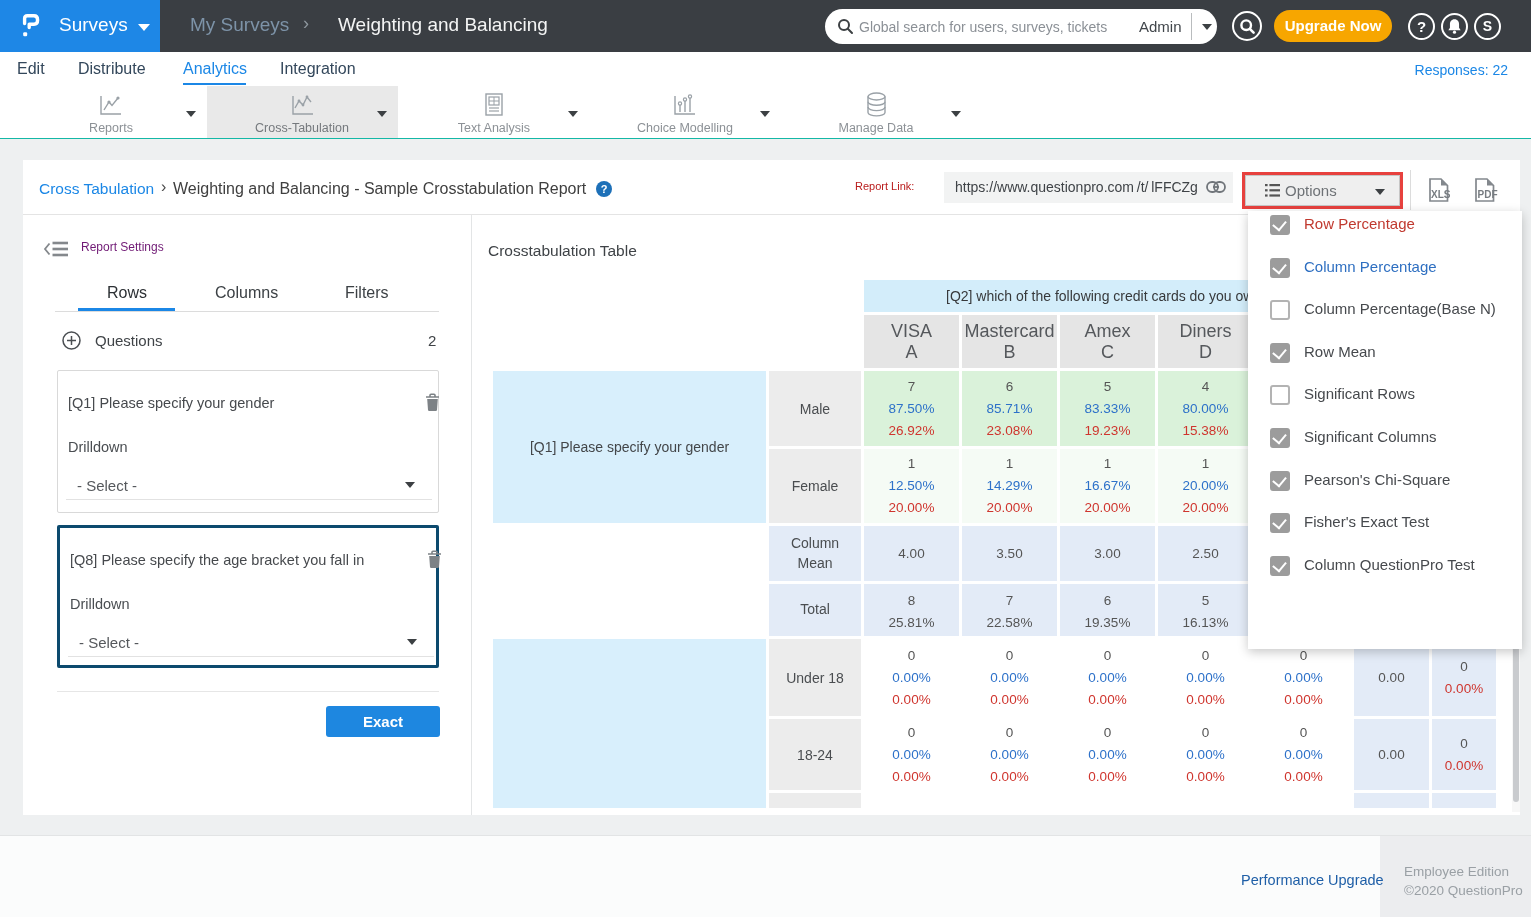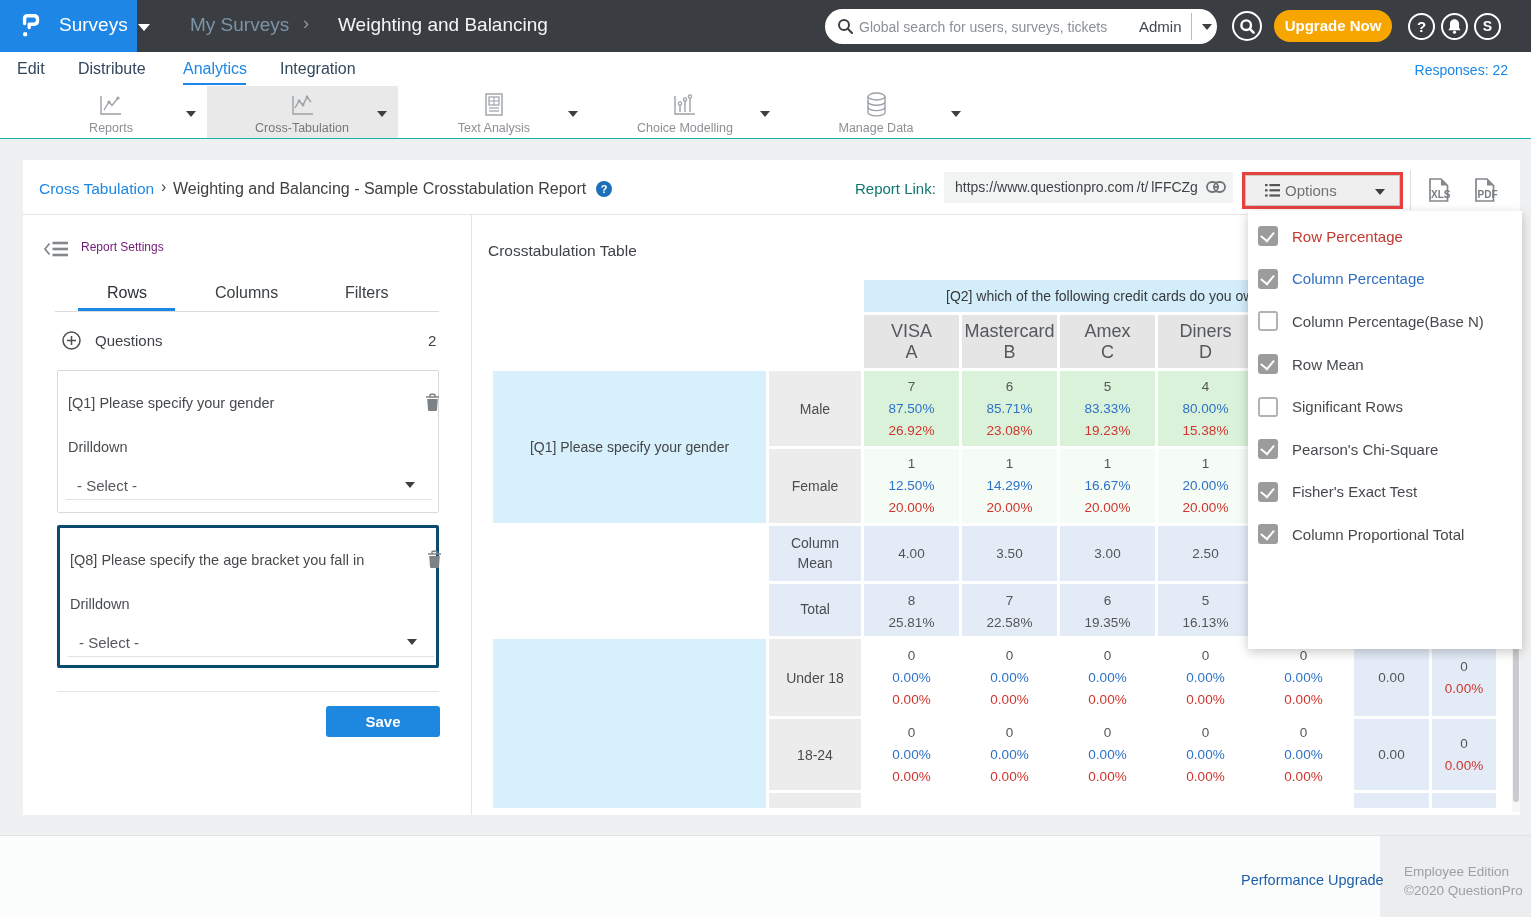--- a/index.html
+++ b/index.html
@@ -14,32 +14,32 @@
 .rl{background:#ececec;color:#4a4d50;font-size:14px;line-height:20px}
 .bl{background:#e3ebf7;color:#4a4d50;font-size:14px;line-height:19.5px}
 .bc{background:#e3ebf7}
 .gr{background:#daf2da}
 .c3{line-height:22px}
 .c2{line-height:21.5px;vertical-align:middle;padding-top:3px}
 .pg{background:#f5fbf5}
 .wh{background:#fff}
 .b{color:#2d71c9}
 .r{color:#cf352e}
-.opt{height:42.6px;display:flex;align-items:center;padding-left:10px}
+.opt{height:42.6px;display:flex;align-items:flex-start;padding-left:22px}
 .lab{font-size:15px;color:#46494d;margin-left:14px}
 .cb{width:20px;height:20px;border-radius:3px;flex:none}
 .cb.on{background:#9c9c9c;position:relative}
 .cb.on::after{content:"";position:absolute;left:5px;top:3px;width:7px;height:10px;border:solid #fff;border-width:0 2.5px 2.5px 0;transform:rotate(40deg)}
 .cb.off{background:#fff;border:2px solid #b3b3b3}
 </style>
 </head>
 <body>
 
 <div class="ab" style="left:0;top:0;width:1531px;height:52px;background:#3a3e43">
-  <div class="ab" style="left:0;top:0;width:137px;height:52px;background:#1e87e6">
+  <div class="ab" style="left:0;top:0;width:160px;height:52px;background:#1e87e6">
     <svg class="ab" style="left:22px;top:14px" width="18" height="24" viewBox="0 0 18 24">
       <path d="M2.6 9.5 V4.6 Q2.6 1.8 5.4 1.8 H12 Q15.6 1.8 15.6 6 Q15.6 10.2 12 10.2 H7.2 L7.2 13.6" fill="none" stroke="#fff" stroke-width="3.4" stroke-linecap="round" stroke-linejoin="round"></path>
       <rect x="1.2" y="18.2" width="4" height="4" rx="1.2" fill="#fff"></rect>
     </svg>
     <div class="ab" style="left:59px;top:14px;font-size:19px;color:#fff">Surveys</div>
     <div class="ab cdn" style="left:138px;top:24px;border-top-color:#fff;border-left-width:6px;border-right-width:6px;border-top-width:7px"></div>
   </div>
   <div class="ab" style="left:190px;top:14px;font-size:19px;color:#7d93a8">My Surveys</div>
   <div class="ab" style="left:303px;top:13px;font-size:18px;color:#8e979e">›</div>
   <div class="ab" style="left:338px;top:14px;font-size:19px;color:#f4f5f5">Weighting and Balancing</div>
@@ -135,21 +135,21 @@
   <div class="ab cdn" style="left:951px;top:25px"></div>
 </div>
 
 <div class="ab" style="left:23px;top:160px;width:1497px;height:655px;background:#fff;overflow:hidden" id="card">
 
   <div class="ab" style="left:0;top:0;width:1497px;height:55px;border-bottom:1px solid #e4e4e4"></div>
   <div class="ab" style="left:16px;top:20px;font-size:15.5px;color:#1b87e6">Cross Tabulation</div>
   <div class="ab" style="left:138px;top:18px;font-size:16px;color:#4a4a4a">›</div>
   <div class="ab" style="left:150px;top:20px;font-size:16px;color:#3f3f3f">Weighting and Balancing - Sample Crosstabulation Report</div>
   <div class="ab" style="left:573px;top:21px;width:16px;height:16px;background:#1d70b8;border-radius:50%;color:#fff;font-size:11px;font-weight:bold;text-align:center;line-height:16px">?</div>
-  <div class="ab" style="left:832px;top:20px;font-size:15px;color:#0f766e">Report Link:</div>
+  <div class="ab" style="left:832px;top:20px;font-size:11px;color:#b91c1c">Report Link:</div>
   <div class="ab" style="left:921px;top:12px;width:289px;height:31px;background:#f2f3f3">
     <div class="ab" style="left:11px;top:7px;font-size:14px;color:#3f4347">https://www.questionpro.com /t/ lFFCZg</div>
     <svg class="ab" style="left:262px;top:9px" width="20" height="12" viewBox="0 0 20 12">
         <rect x="1" y="1" width="11" height="10" rx="5" fill="none" stroke="#70757a" stroke-width="1.8"></rect>
         <rect x="8" y="1" width="11" height="10" rx="5" fill="none" stroke="#70757a" stroke-width="1.8"></rect>
         <line x1="7" y1="6" x2="13" y2="6" stroke="#70757a" stroke-width="1.8"></line>
       </svg>
   </div>
 
   <div class="ab" style="left:1219px;top:12px;width:161px;height:37px;border:3px solid #e7413e;background:#fff">
@@ -219,21 +219,21 @@
     <svg class="ab" style="left:367px;top:22px" width="15" height="18" viewBox="0 0 15 18">
         <path d="M1 4 h13 M5 4 V2.2 a1 1 0 0 1 1 -1 h3 a1 1 0 0 1 1 1 V4" fill="none" stroke="#7d8286" stroke-width="1.6"></path>
         <path d="M2.2 6 h10.6 l-0.8 11 a1.2 1.2 0 0 1 -1.2 1 H4.2 a1.2 1.2 0 0 1 -1.2 -1 z" fill="#7d8286"></path>
       </svg>
     <div class="ab" style="left:10px;top:68px;font-size:14.5px;color:#4a4e52">Drilldown</div>
     <div class="ab" style="left:19px;top:106px;font-size:15px;color:#55585c">- Select -</div>
     <div class="ab cdn" style="left:347px;top:111px"></div>
     <div class="ab" style="left:8px;top:128px;width:366px;height:1px;background:#e2e2e2"></div>
   </div>
   <div class="ab" style="left:34px;top:531px;width:382px;height:1px;background:#e6e6e6"></div>
-  <div class="ab" style="left:303px;top:546px;width:114px;height:31px;background:#1e87e0;border-radius:3px;color:#fff;font-weight:bold;font-size:15px;text-align:center;line-height:31px">Save</div>
+  <div class="ab" style="left:303px;top:546px;width:114px;height:31px;background:#1e87e0;border-radius:3px;color:#fff;font-weight:bold;font-size:15px;text-align:center;line-height:31px">Exact</div>
 
   <div class="ab" style="left:448px;top:55px;width:1px;height:600px;background:#e3e5e6"></div>
 
   <div class="ab" style="left:465px;top:82px;font-size:15.5px;color:#3f4347">Crosstabulation Table</div>
   <div id="tblwrap" class="ab" style="left:467px;top:117px">
   <table style="border-collapse:separate;border-spacing:3px;table-layout:fixed;font-size:13.5px;color:#555;text-align:center">
   <colgroup>
           <col style="width:273px">
           <col style="width:92px">
           <col style="width:95px">
@@ -467,29 +467,33 @@
   <div class="opt">
       <span class="cb on"></span>
       <span class="lab">Row Mean</span>
     </div>
   <div class="opt">
       <span class="cb off"></span>
       <span class="lab">Significant Rows</span>
     </div>
   <div class="opt">
       <span class="cb on"></span>
+      <span class="lab">Significant Columns</span>
+    </div>
+  <div class="opt">
+      <span class="cb on"></span>
       <span class="lab">Pearson's Chi-Square</span>
     </div>
   <div class="opt">
       <span class="cb on"></span>
       <span class="lab">Fisher's Exact Test</span>
     </div>
   <div class="opt">
       <span class="cb on"></span>
-      <span class="lab">Column Proportional Total</span>
+      <span class="lab">Column QuestionPro Test</span>
     </div>
 </div>
 
 <div class="ab" style="left:0;top:835px;width:1531px;height:82px;background:#fbfcfc;border-top:1px solid #e2e4e5">
   <div class="ab" style="left:1380px;top:0;width:151px;height:82px;background:#ecedef"></div>
   <div class="ab" style="left:1241px;top:36px;font-size:14.5px;color:#1f5fa7">Performance Upgrade</div>
   <div class="ab" style="left:1404px;top:26px;font-size:13.5px;color:#9aa0a5;line-height:19px">Employee Edition<br>©2020 QuestionPro</div>
 </div>
 
 </body></html>

